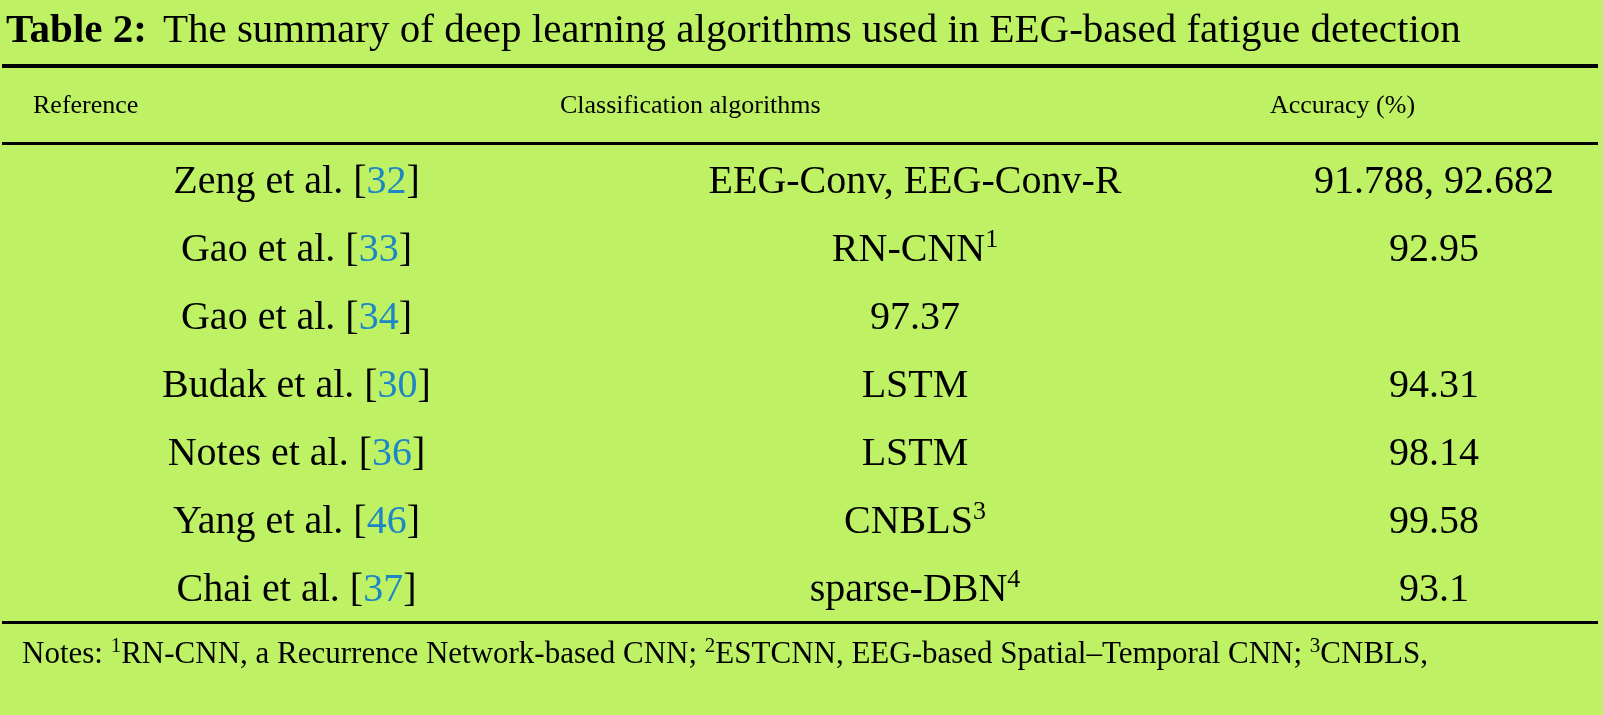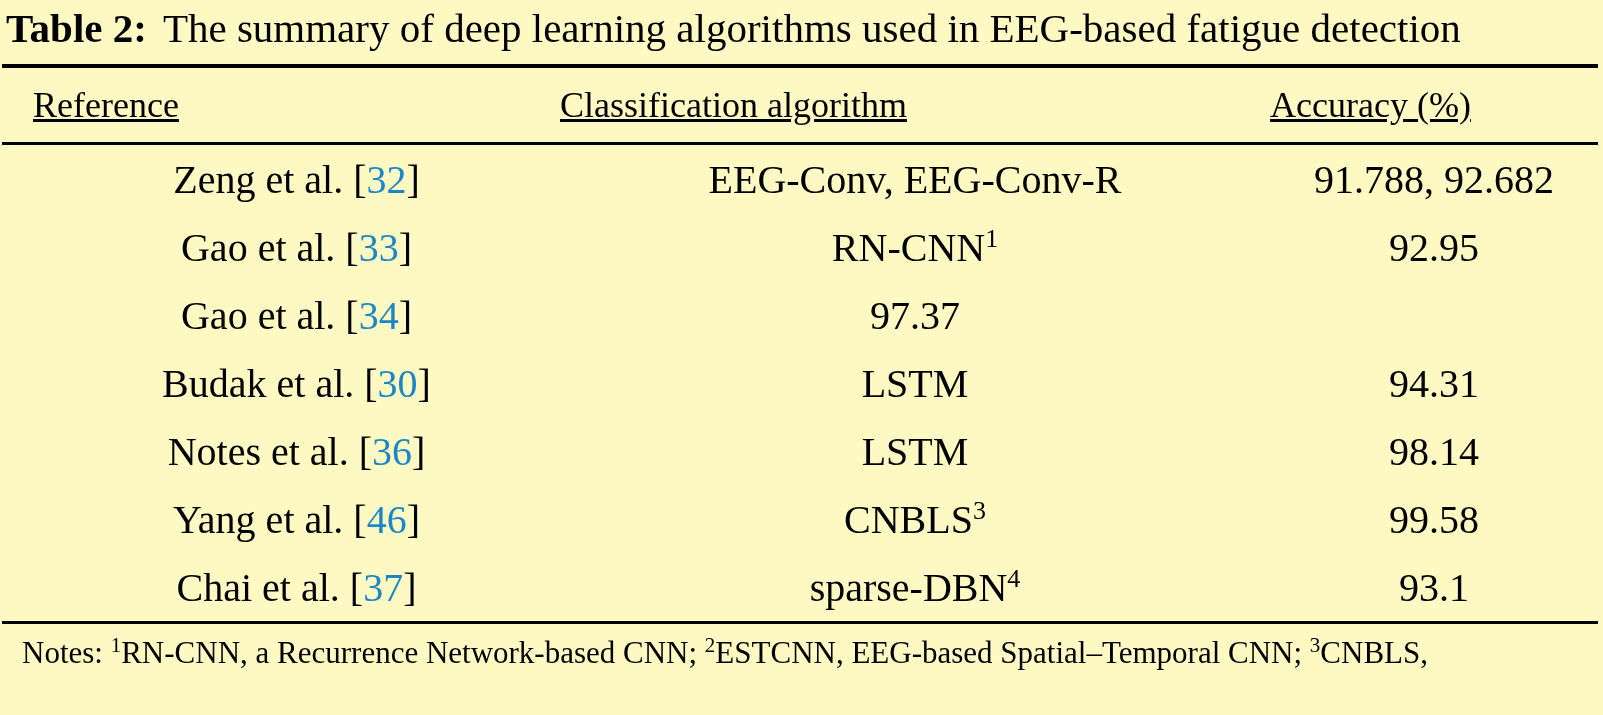--- a/index.html
+++ b/index.html
@@ -1,20 +1,20 @@
 <!DOCTYPE html>
 <html><head>
 <meta charset="utf-8">
 <style>
   html, body { margin: 0; padding: 0; background: #ffffff; }
   .page {
     position: relative;
     width: 1603px;
     height: 715px;
-    background: #fef9c3;
+    background: #bef264;
     font-family: "Liberation Serif", "DejaVu Serif", serif;
     color: #000000;
     overflow: hidden;
   }
   .caption {
     position: absolute;
     left: 6px;
     top: 4px;
     font-size: 41px;
     white-space: nowrap;
@@ -27,22 +27,21 @@
     width: 1596px;
     border-top: 4px solid #000000;
   }
   .hdr-row {
     display: grid;
     grid-template-columns: 527px 710px 1fr;
     align-items: center;
     height: 74px;
     padding-left: 31px;
     border-bottom: 3px solid #000000;
-    font-size: 36px;
-    text-decoration: underline;
+    font-size: 26px;
   }
   .rows { border-bottom: 3px solid #000000; text-align: center; }
   .row {
     display: grid;
     grid-template-columns: 527px 710px 1fr;
     align-items: center;
     height: 68px;
     padding-left: 31px;
     font-size: 40px;
   }
@@ -73,21 +72,21 @@
 <div class="page">
 
   <div class="caption">
     <span class="cap-label">Table 2:</span><span>The summary of deep learning algorithms used in EEG-based fatigue detection</span>
   </div>
 
   <div class="tbl">
 
     <div class="hdr-row">
       <div>Reference</div>
-      <div>Classification algorithm</div>
+      <div>Classification algorithms</div>
       <div>Accuracy (%)</div>
     </div>
 
     <div class="rows">
 
       <div class="row">
         <div class="ref"><span>Zeng et al. </span><span>[</span><span class="cite-num">32</span><span>]</span></div>
         <div class="algo"><span>EEG-Conv, EEG-Conv-R</span><sup></sup></div>
         <div class="acc">91.788, 92.682</div>
       </div>

